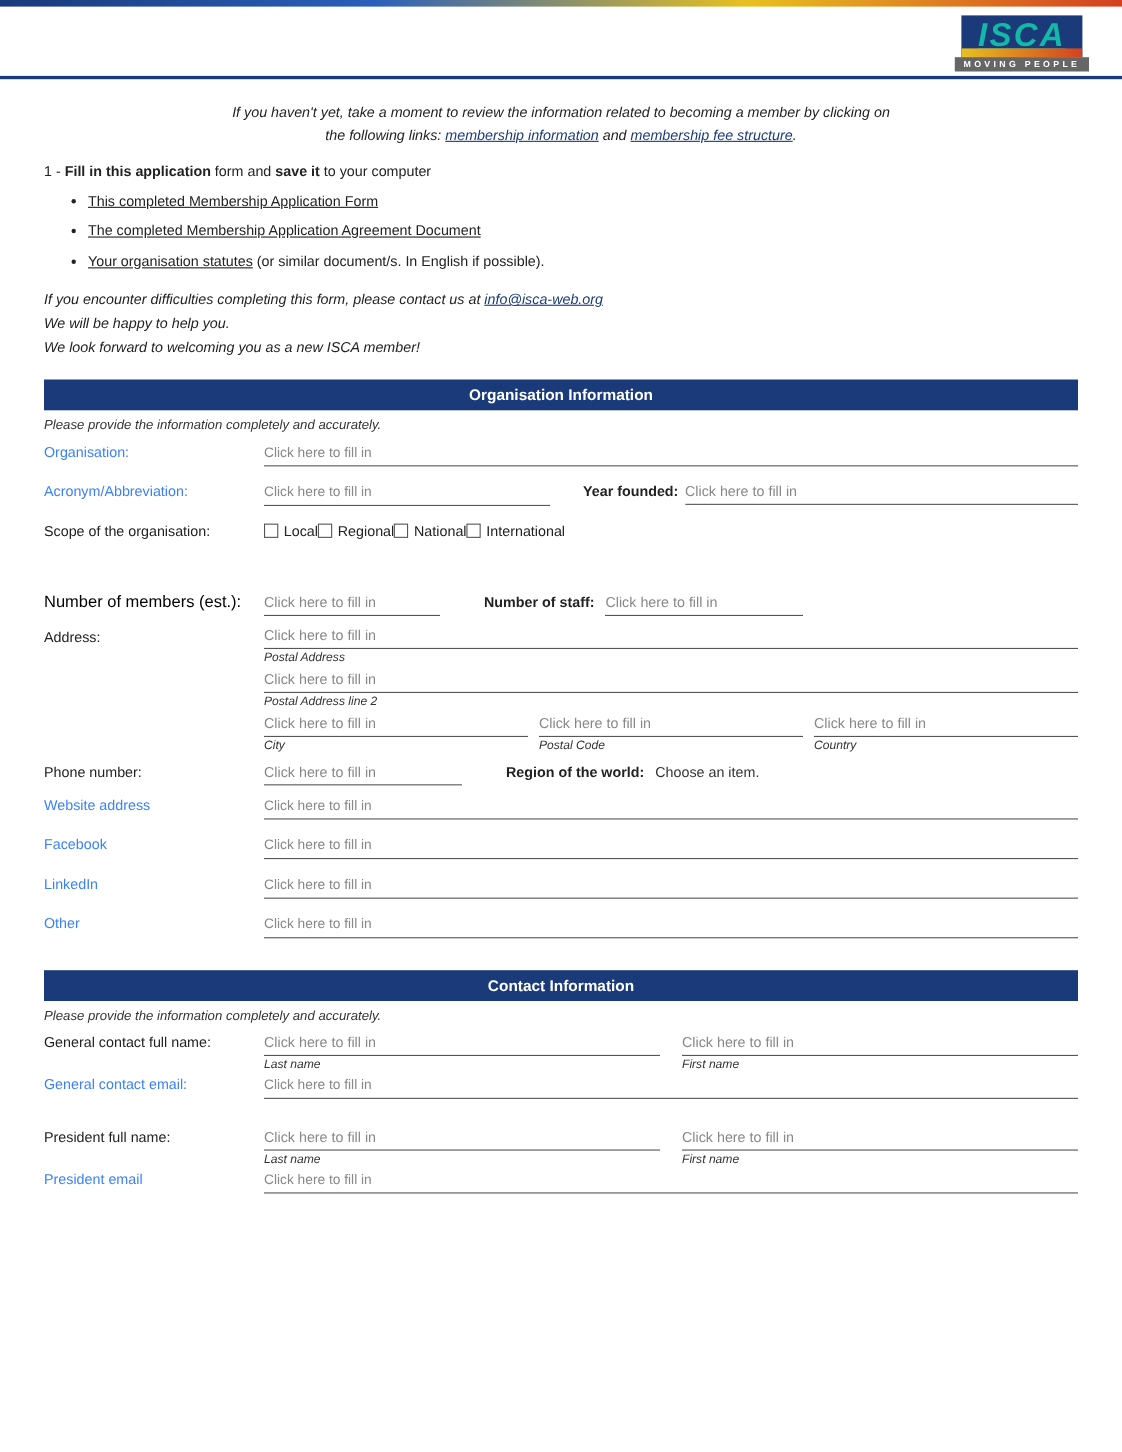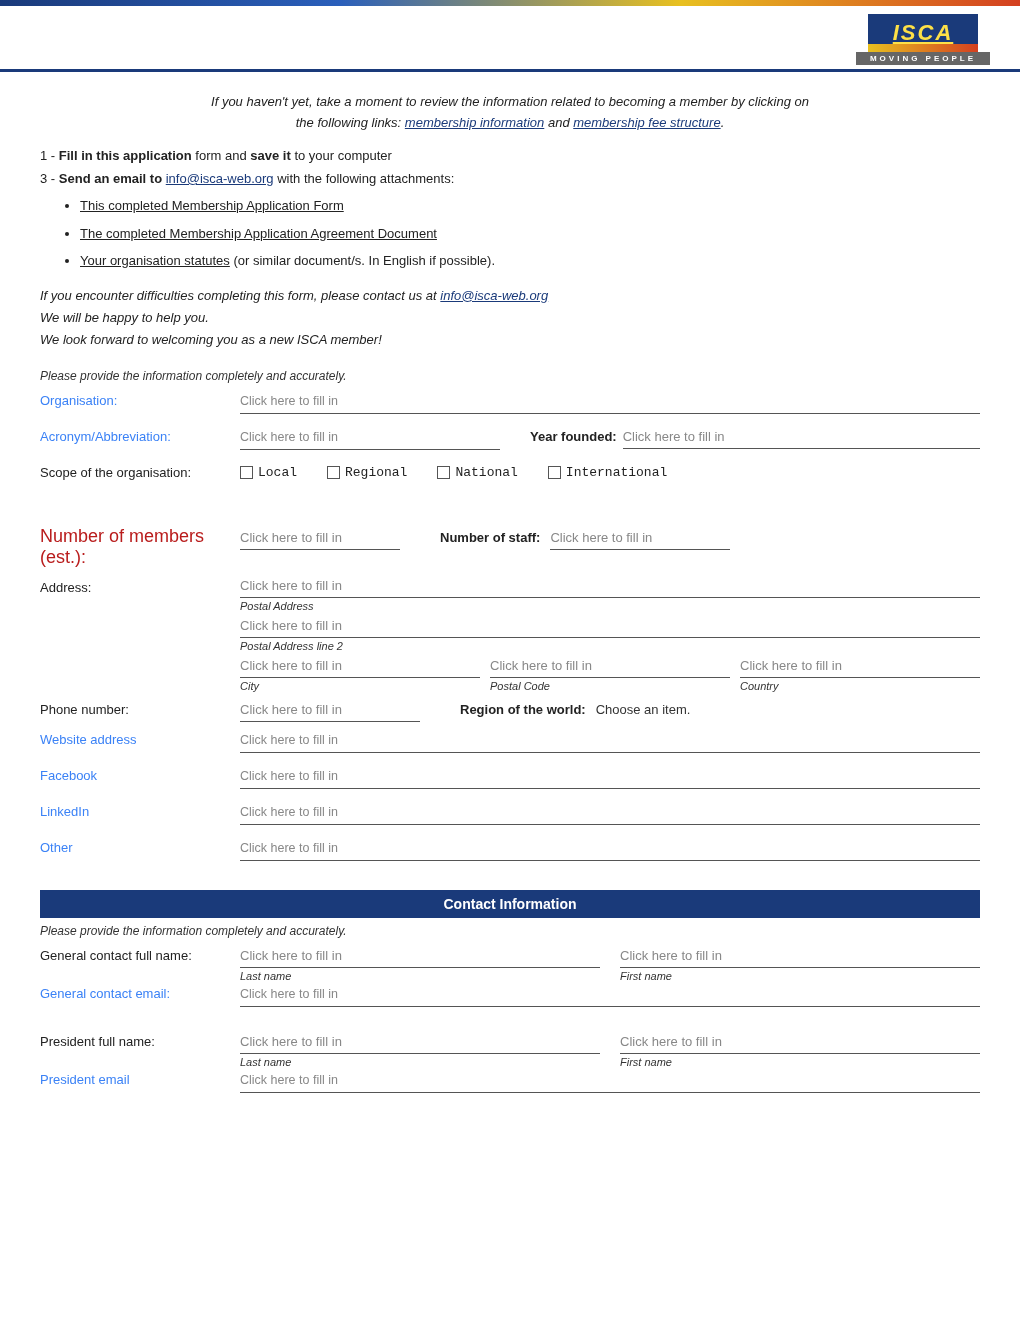--- a/index.html
+++ b/index.html
@@ -31,43 +31,43 @@
       background: #1a3a7a;
       width: 110px;
       height: 38px;
       display: flex;
       align-items: center;
       justify-content: center;
       position: relative;
       overflow: hidden;
     }
     .logo-text-isca {
-      color: #fde047;
-      font-size: 22px;
+      color: #14b8a6;
+      font-size: 30px;
       font-weight: 900;
       letter-spacing: 2px;
       font-style: italic;
       text-decoration: underline;
     }
     .logo-stripe {
       position: absolute;
       bottom: 0;
       left: 0;
       width: 100%;
       height: 8px;
       background: linear-gradient(to right, #e8c020, #d44020);
     }
     .logo-sub {
       background: #666;
       color: #fff;
       font-size: 8px;
       font-weight: bold;
       letter-spacing: 3px;
       padding: 2px 6px;
-      width: 134px;
+      width: 122px;
       text-align: center;
     }
     .content {
       padding: 20px 40px 30px 40px;
     }
     .intro-text {
       text-align: center;
       font-style: italic;
       font-size: 13px;
       line-height: 1.6;
@@ -178,23 +178,21 @@
       margin-bottom: 10px;
     }
     .scope-label {
       width: 200px;
       min-width: 200px;
       font-size: 13px;
       color: #222;
     }
     .scope-options {
       display: flex;
-      gap: 30px;
-      flex: 1;
-      font-family: Liberation Mono, monospace;
+      flex: 1;
     }
     .scope-option {
       display: flex;
       align-items: center;
       gap: 5px;
       font-size: 13px;
     }
     .checkbox-box {
       width: 13px;
       height: 13px;
@@ -204,22 +202,22 @@
     }
     
     .members-row {
       display: flex;
       align-items: baseline;
       margin-bottom: 10px;
     }
     .members-label {
       width: 200px;
       min-width: 200px;
-      font-size: 18px;
-      color: #b91c1c;
+      font-size: 15px;
+      color: #000000;
     }
     .members-field {
       width: 160px;
       border-bottom: 1px solid #555;
       font-size: 13px;
       color: #888;
       min-height: 20px;
     }
     .staff-label {
       margin-left: 40px;
@@ -376,40 +374,38 @@
     <span>the following links:</span>
     <a href="#">membership information</a>
     <span> and </span>
     <a href="#">membership fee structure</a><span>.</span>
   </div>
 
   <div class="what-to-do">
     <div>
       <span>1 -</span> <strong>Fill in this application</strong> <span>form and</span> <strong>save it</strong> <span>to your computer</span>
     </div>
-    <div>
-      <span>3 -</span> <strong>Send an email to</strong> <a href="#">info@isca-web.org</a> <span>with the following attachments:</span>
-    </div>
     <ul>
       <li><span style="text-decoration:underline">This completed Membership Application Form</span></li>
       <li><span style="text-decoration:underline">The completed Membership Application Agreement Document</span></li>
       <li><span style="text-decoration:underline">Your organisation statutes</span> (or similar document/s. In English if possible).</li>
     </ul>
   </div>
 
   <div class="contact-note">
     <div>
       <span>If you encounter difficulties completing this form, please contact us at</span>
       <a href="#">info@isca-web.org</a>
     </div>
     <div>We will be happy to help you.</div>
     <div>We look forward to welcoming you as a new ISCA member!</div>
   </div>
 
   <div class="form-section">
+    <div class="section-header">Organisation Information</div>
     <div class="section-note">Please provide the information completely and accurately.</div>
 
     <div class="form-row">
       <div class="field-label">Organisation:</div>
       <div class="field-value placeholder">Click here to fill in</div>
     </div>
 
     <div class="form-row">
       <div class="field-label">Acronym/Abbreviation:</div>
       <div class="field-value placeholder" style="max-width:260px; margin-right:30px;">Click here to fill in</div>

